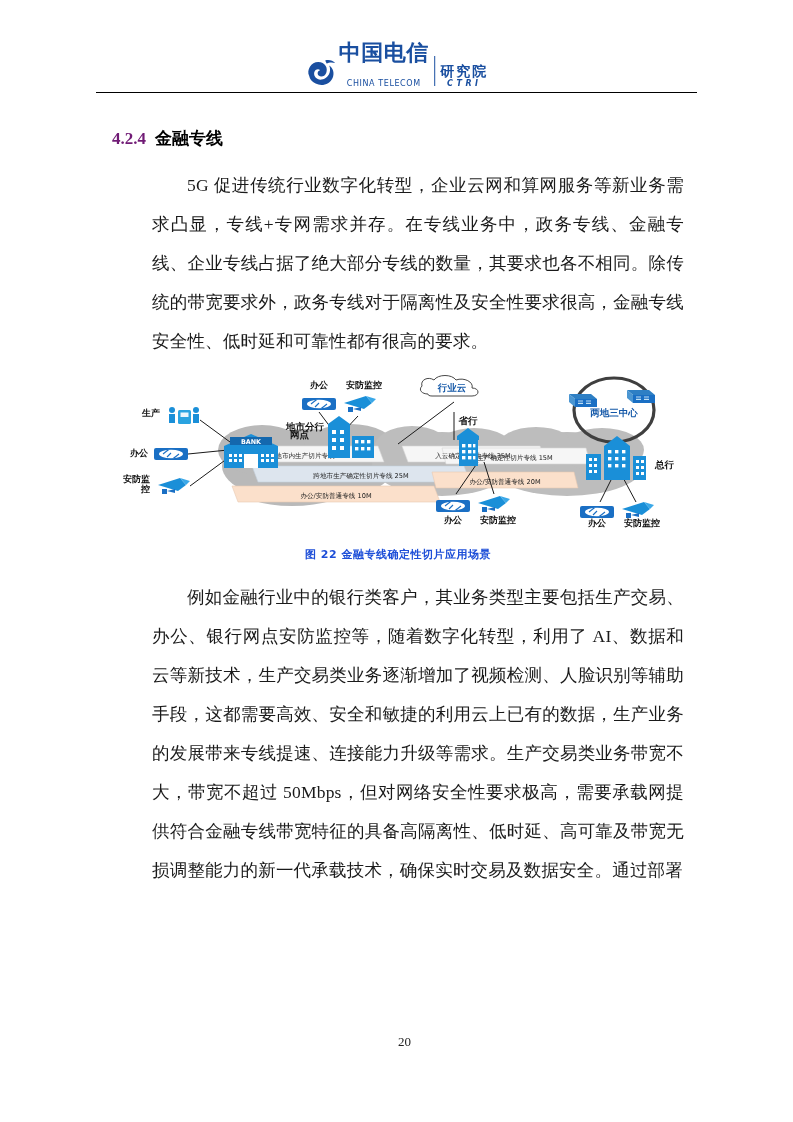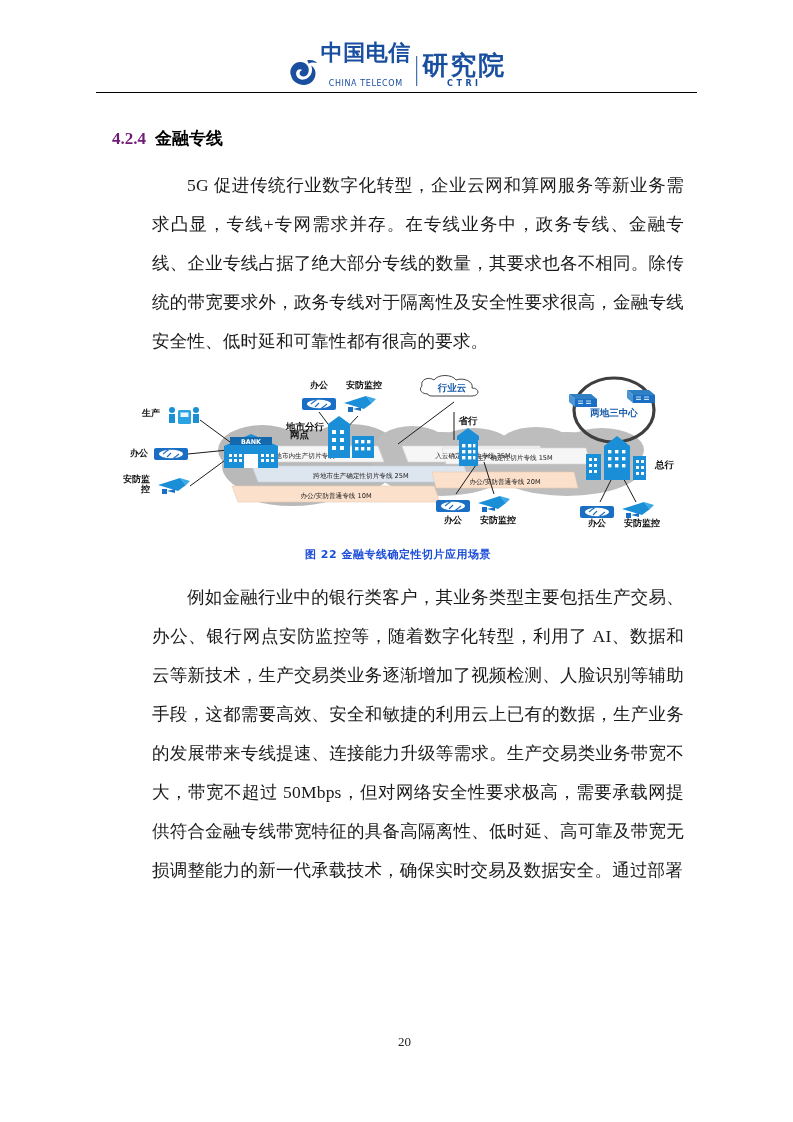--- a/index.html
+++ b/index.html
@@ -67,32 +67,33 @@
   }
   .ct-divider {
     width: 1.6px;
     height: 30px;
     background: #1a4fa0;
     margin: 0 5px 2px 5px;
   }
   .ct-inst-cn {
     font-family: "DejaVu Sans", "Liberation Sans", sans-serif;
     font-weight: bold;
-    font-size: 26px;
+    font-size: 14px;
     color: #1a4fa0;
     letter-spacing: 2px;
   }
   .ct-inst-en {
     font-family: "DejaVu Sans", "Liberation Sans", sans-serif;
     font-weight: bold;
     font-size: 8px;
     color: #1a4fa0;
     letter-spacing: 3.5px;
     margin-top: 2px;
     text-align: center;
+    font-style: italic;
   }
   .header-rule {
     position: absolute;
     left: 96px;
     right: 96px;
     top: 92px;
     height: 1.4px;
     background: #000000;
   }
 

